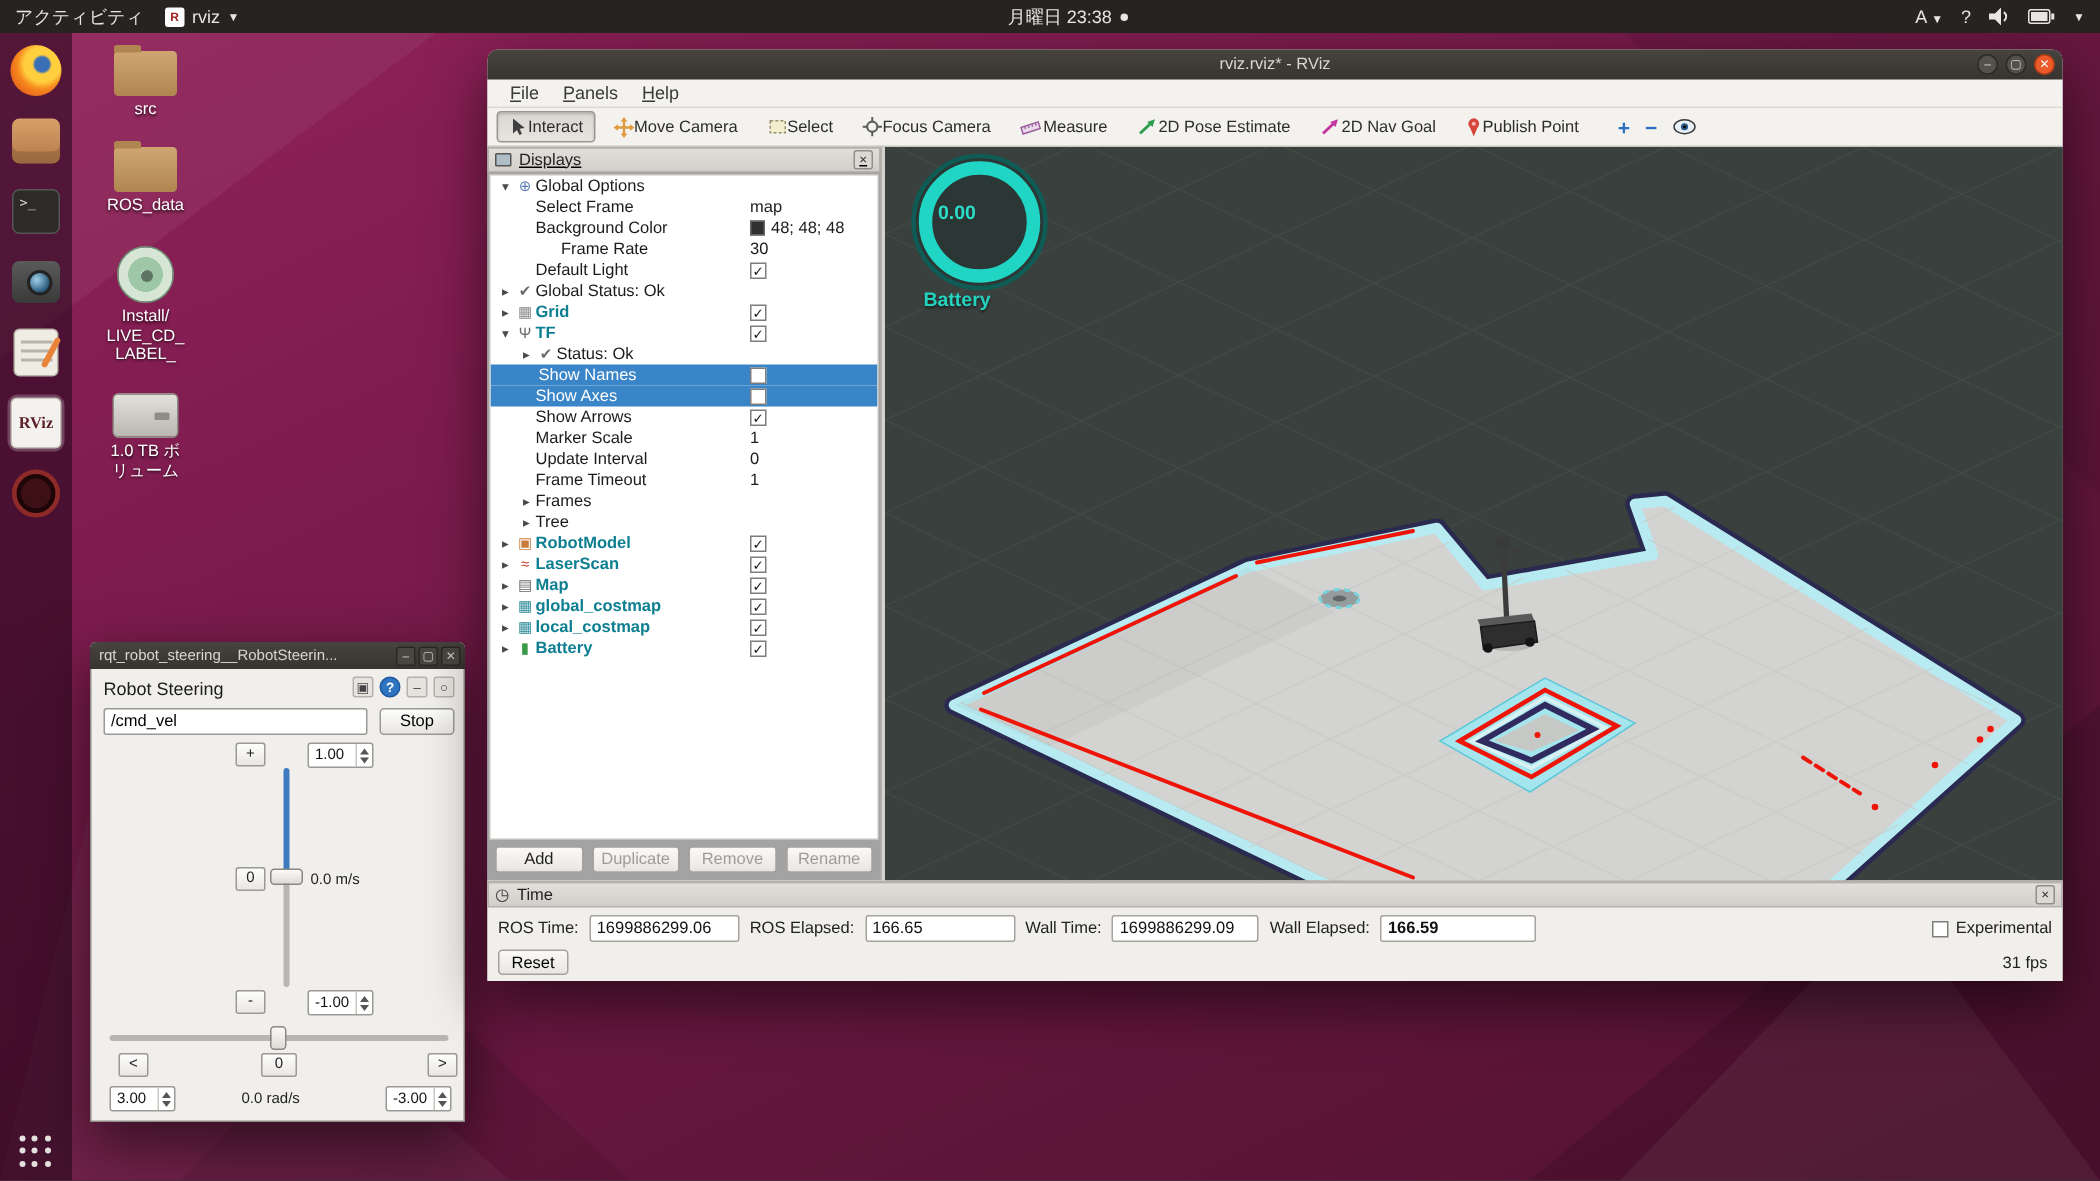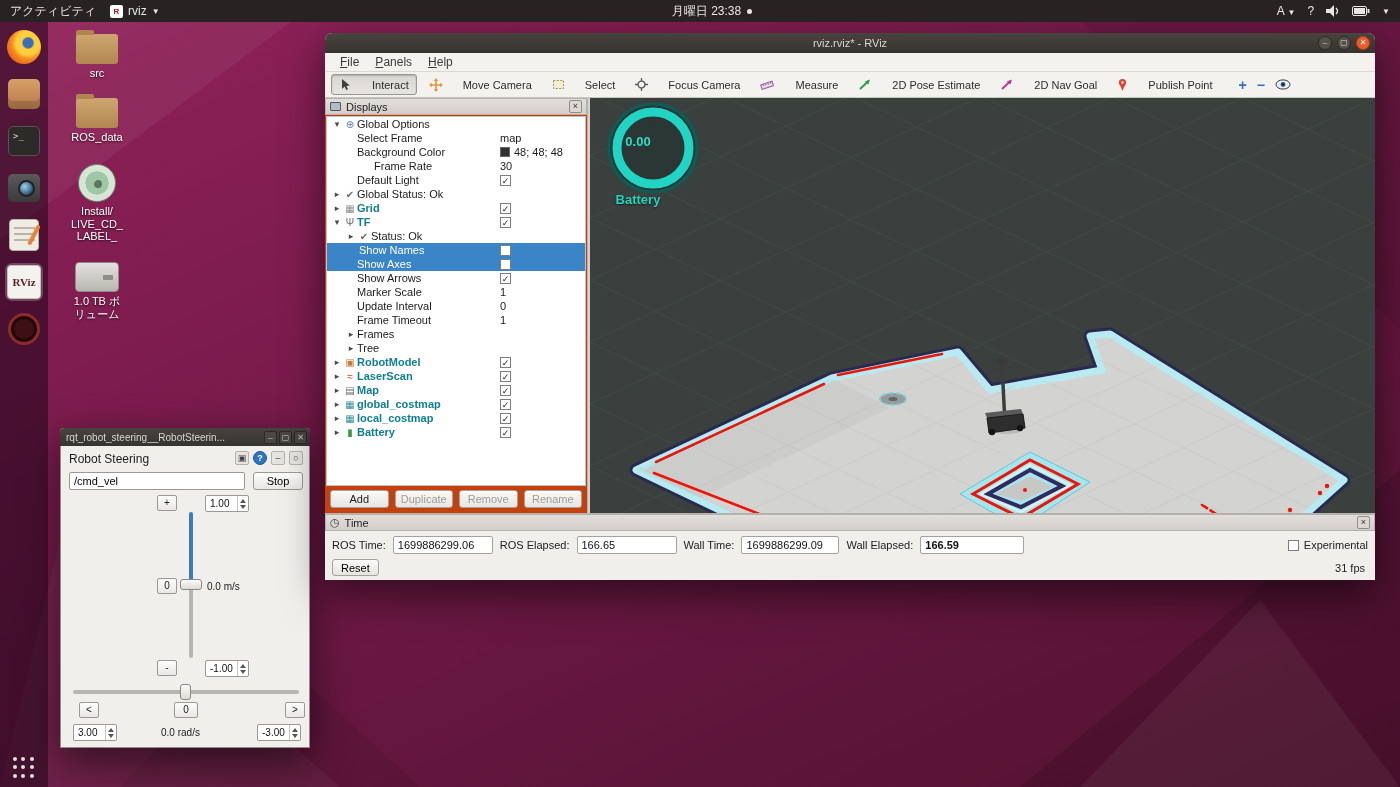--- a/index.html
+++ b/index.html
@@ -67,37 +67,37 @@
   .window { position:absolute; box-shadow:0 14px 40px rgba(0,0,0,.55); border-radius:7px 7px 0 0; }
   .titlebar { height:20px; background:linear-gradient(#47443f,#37342f); border-radius:7px 7px 0 0;
               color:#d9d5cf; font-size:11px; display:flex; align-items:center; position:relative; }
   .titlebar .title { position:absolute; left:0; right:0; text-align:center; }
   .win-controls { position:absolute; right:5px; top:3px; display:flex; gap:5px; }
   .wbtn { width:14px; height:14px; border-radius:50%; background:#54504a; border:1px solid #2b2925;
           color:#d9d5cf; font-size:8px; line-height:12px; text-align:center; }
   .wbtn.close { background:#ec5b29; border-color:#b33c12; color:#fff; }
 
   
-  .rviz { left:325px; top:33px; width:1050px; height:547px; background:#f1efec; }
+  .rviz { left:325px; top:33px; width:1050px; height:621px; background:#f1efec; }
   .menubar { height:19px; background:#f4f2ef; border-bottom:1px solid #dcd9d4; display:flex;
              align-items:center; gap:2px; padding-left:8px; font-size:12px; color:#3a3a3a; }
   .menu-item { display:inline-block; padding:1px 7px; }
   .menu-item::first-letter { text-decoration:underline; }
   .toolbar { height:26px; background:#f4f2ef; border-bottom:1px solid #c9c6c1; display:flex;
              align-items:center; gap:4px; padding-left:6px; font-size:11px; color:#2c2c2c; }
-  .tool-btn { display:flex; align-items:center; gap:20px; padding:3px 7px; border:1px solid transparent; border-radius:3px; }
+  .tool-btn { display:flex; align-items:center; gap:0; padding:3px 7px; border:1px solid transparent; border-radius:3px; }
   .tool-btn.pressed { background:linear-gradient(#dad7d2,#e8e5e1); border-color:#9a9792; box-shadow:inset 0 1px 2px rgba(0,0,0,.2); }
   .tool-zoom { margin-left:14px; display:flex; gap:10px; align-items:center; }
   .zglyph { color:#2a6fc0; font-weight:bold; font-size:14px; }
 
   .rviz-main { position:absolute; left:0; top:65px; right:0; bottom:67px; }
 
   
   .displays-panel { position:absolute; left:0; top:0; width:263px; height:100%;
-                    background:#c2410c; border-right:1px solid #b5b2ae; }
+                    background:#a3a3a3; border-right:1px solid #b5b2ae;text-decoration:underline; }
   .panel-header { height:17px; background:linear-gradient(#e2dfda,#d2cfca); border:1px solid #b5b2ae;
                   display:flex; align-items:center; gap:5px; padding:0 4px; font-size:11px; color:#222; }
   .mini-monitor { width:11px; height:9px; border:1px solid #555; background:#aebdc6; border-radius:1px; }
   .panel-close { margin-left:auto; width:13px; height:13px; border:1px solid #918e89; background:#dcd9d4;
                  font-size:9px; line-height:11px; text-align:center; color:#333; border-radius:2px; }
   .tree { position:absolute; left:1px; right:1px; top:18px; bottom:27px; background:#fff;
           border:1px solid #c6c3be; overflow:hidden; font-size:11px; }
   .trow { position:relative; height:14px; display:flex; align-items:center; color:#1b1b1b; }
   .trow.sel { background:#3a85c8; color:#fff; }
   .tname { display:flex; align-items:center; height:14px; }

